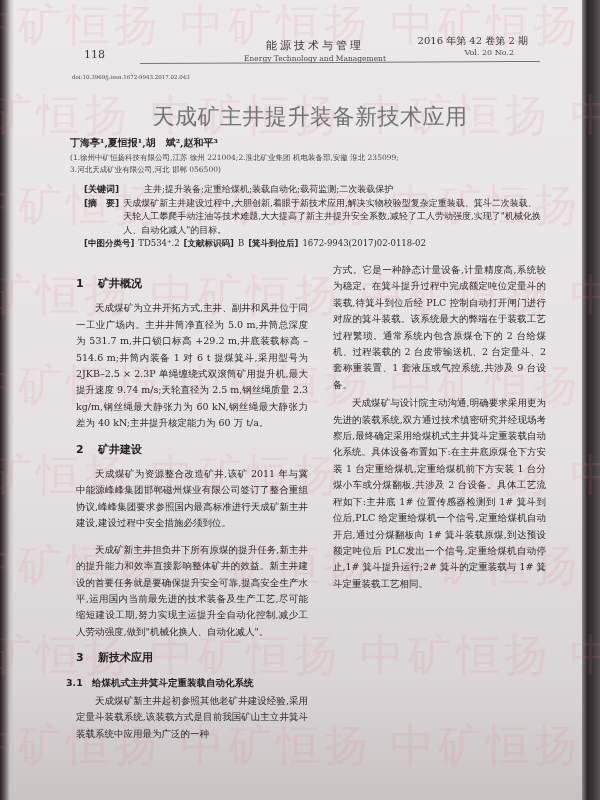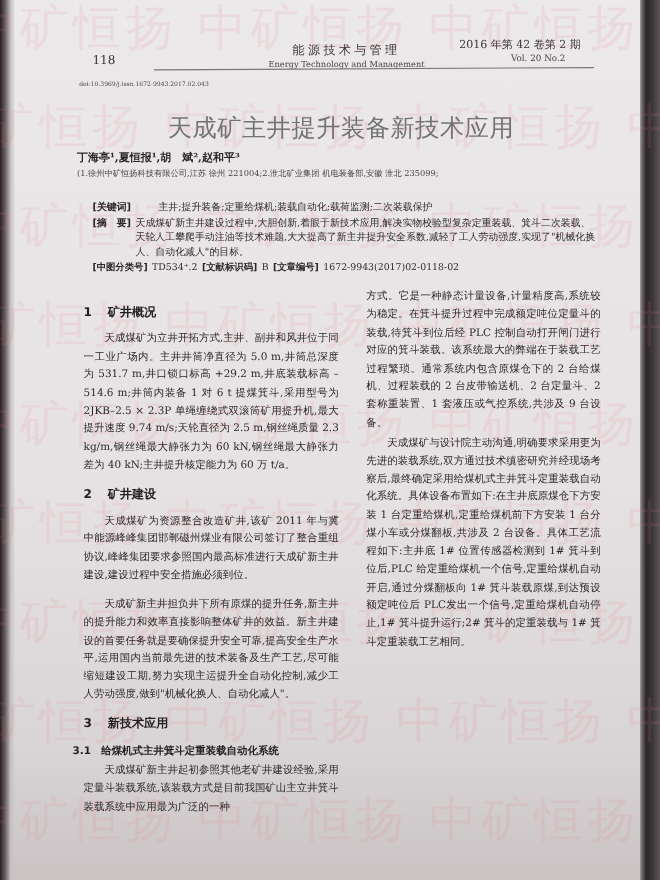--- a/index.html
+++ b/index.html
@@ -111,37 +111,38 @@
     <span class="issue-cn">2016 年第 42 卷第 2 期</span>
     <span class="issue-en">Vol. 20  No.2</span>
   </div>
   <div class="head-rule"></div>
   <div class="doi">doi:10.3969/j.issn.1672-9943.2017.02.043</div>
 
   <h1 class="title">天成矿主井提升装备新技术应用</h1>
   <div class="authors">丁海亭¹,夏恒报¹,胡　斌²,赵和平³</div>
   <div class="affil">
     <div>(1.徐州中矿恒扬科技有限公司,江苏 徐州 221004;2.淮北矿业集团 机电装备部,安徽 淮北 235099;</div>
+    <div>3.河北天成矿业有限公司,河北 邯郸 056500)</div>
   </div>
 
   <div class="meta">
     <div class="meta-row keywords">
       <span class="meta-label">[关键词]</span>
       <span class="meta-text">主井;提升装备;定重给煤机;装载自动化;载荷监测;二次装载保护</span>
     </div>
     <div class="meta-row abstract">
       <span class="meta-label">[摘　要]</span>
       <span class="meta-text">天成煤矿新主井建设过程中,大胆创新,着眼于新技术应用,解决实物校验型复杂定重装载、箕斗二次装载、天轮人工攀爬手动注油等技术难题,大大提高了新主井提升安全系数,减轻了工人劳动强度,实现了"机械化换人、自动化减人"的目标。</span>
     </div>
     <div class="meta-row class-row">
       <span class="meta-label">[中图分类号]</span>
       <span class="meta-val">TD534⁺.2</span>
       <span class="meta-label">[文献标识码]</span>
       <span class="meta-val">B</span>
-      <span class="meta-label">[文章编号]</span>
+      <span class="meta-label">[箕斗到位后]</span>
       <span class="meta-val">1672-9943(2017)02-0118-02</span>
     </div>
   </div>
 
   <div class="col col-left">
     <h2 class="h1"><span class="num">1</span><span>矿井概况</span></h2>
     <p class="para">天成煤矿为立井开拓方式,主井、副井和风井位于同一工业广场内。主井井筒净直径为 5.0 m,井筒总深度为 531.7 m,井口锁口标高 +29.2 m,井底装载标高 –514.6 m;井筒内装备 1 对 6 t 提煤箕斗,采用型号为 2JKB–2.5 × 2.3P 单绳缠绕式双滚筒矿用提升机,最大提升速度 9.74 m/s;天轮直径为 2.5 m,钢丝绳质量 2.3 kg/m,钢丝绳最大静张力为 60 kN,钢丝绳最大静张力差为 40 kN;主井提升核定能力为 60 万 t/a。</p>
 
     <h2 class="h1"><span class="num">2</span><span>矿井建设</span></h2>
     <p class="para">天成煤矿为资源整合改造矿井,该矿 2011 年与冀中能源峰峰集团邯郸磁州煤业有限公司签订了整合重组协议,峰峰集团要求参照国内最高标准进行天成矿新主井建设,建设过程中安全措施必须到位。</p>

